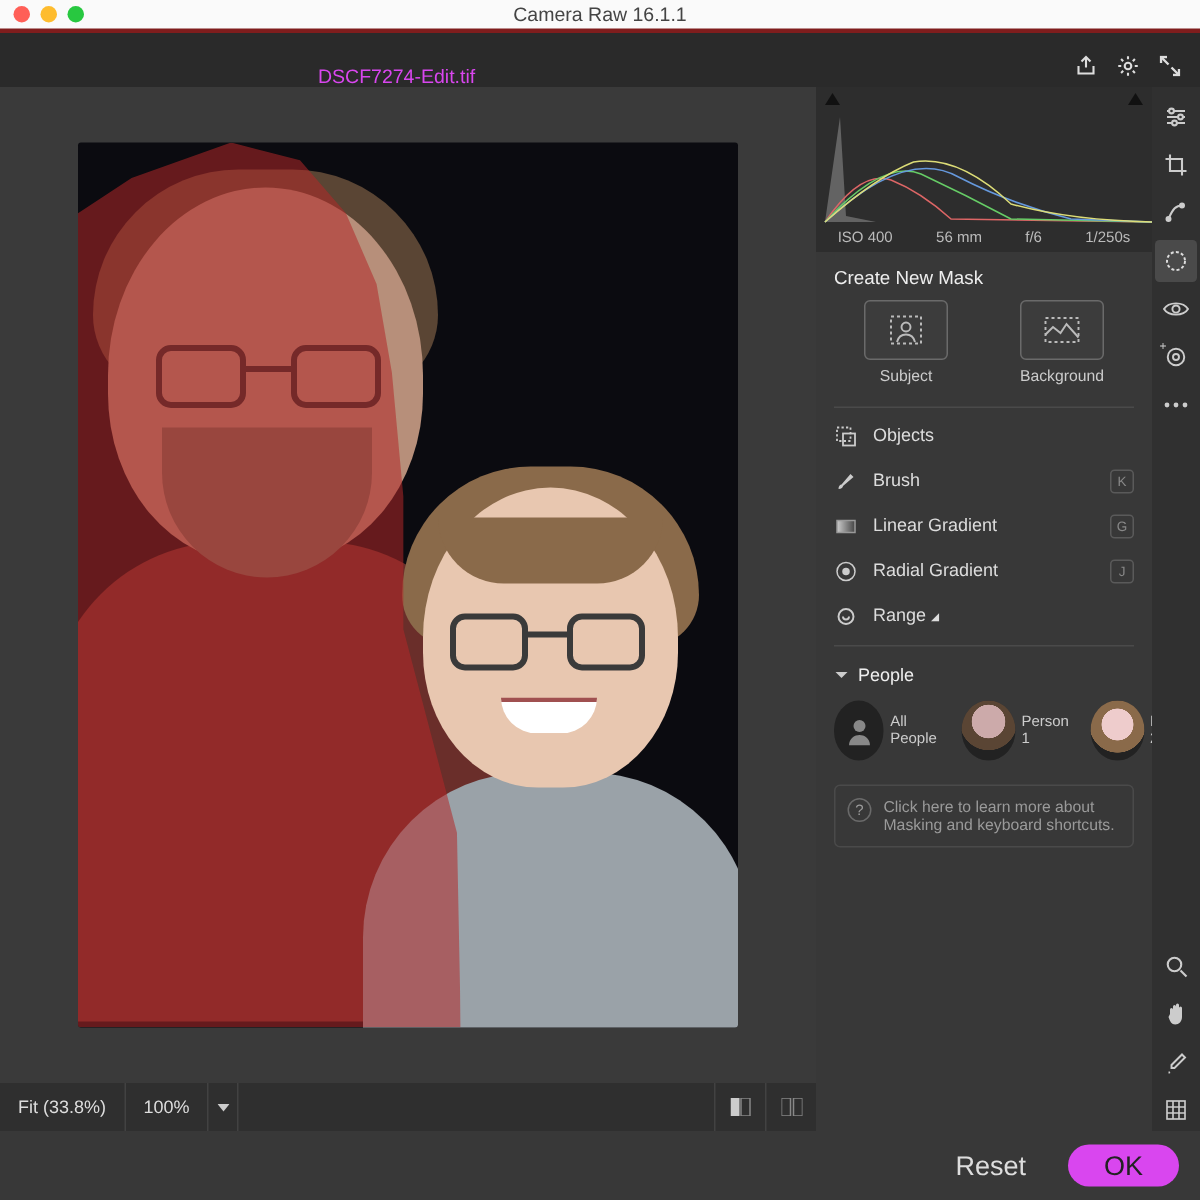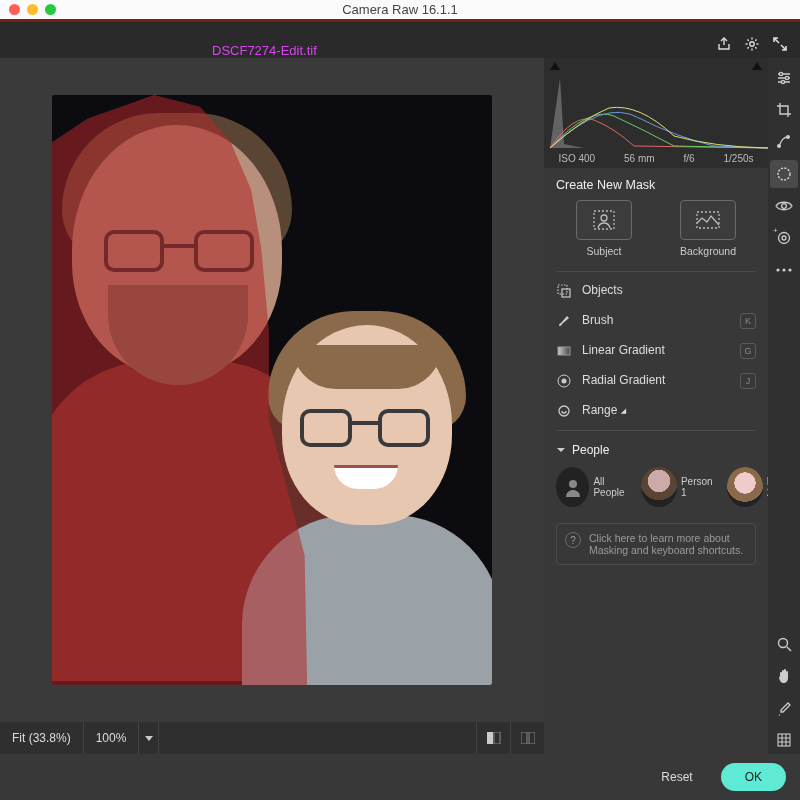--- a/index.html
+++ b/index.html
@@ -66,23 +66,23 @@
   .ppl .cap { font-size: 10px; color: #ccc; }
   .mini-face { width: 40px; height: 40px; position: relative; }
   .hint { margin: 6px 12px 10px; padding: 8px; border: 1px solid #4a4a4a; border-radius: 4px; display: flex; gap: 8px; font-size: 10.5px; color: #9a9a9a; cursor: pointer; }
   .hint .qi { flex: 0 0 16px; height: 16px; border: 1px solid #6a6a6a; border-radius: 50%; display: flex; align-items: center; justify-content: center; font-size: 10px; }
   .right-rail { width: 32px; background: #303030; display: flex; flex-direction: column; align-items: center; padding-top: 6px; gap: 4px; }
   .rail-ic { width: 28px; height: 28px; display: flex; align-items: center; justify-content: center; cursor: pointer; color: #ccc; border-radius: 3px; position: relative; }
   .rail-ic.active { background: #4a4a4a; }
   .rail-spacer { flex: 1; }
   .plus-badge { position: absolute; top: 2px; left: 3px; font-size: 8px; color: #ccc; }
   .footer { height: 46px; background: #383838; display: flex; align-items: center; justify-content: flex-end; padding: 0 14px; gap: 10px; }
-  .btn { height: 28px; padding: 0 18px; border-radius: 14px; display: flex; align-items: center; font-size: 12px; cursor: pointer; }
+  .btn { height: 28px; padding: 0 18px; border-radius: 14px; display: flex; align-items: center; font-size: 18px; cursor: pointer; }
   .btn.reset { color: #ddd; }
-  .btn.ok { background: #5eead4; color: #222; font-weight: 500; padding: 0 24px; }
+  .btn.ok { background: #d946ef; color: #222; font-weight: 500; padding: 0 24px; }
   svg { display: block; }
 </style>
 </head>
 <body>
 
 <div class="mac-bar">
   <div class="traffic">
     <div class="tl red"></div>
     <div class="tl yel"></div>
     <div class="tl grn"></div>

